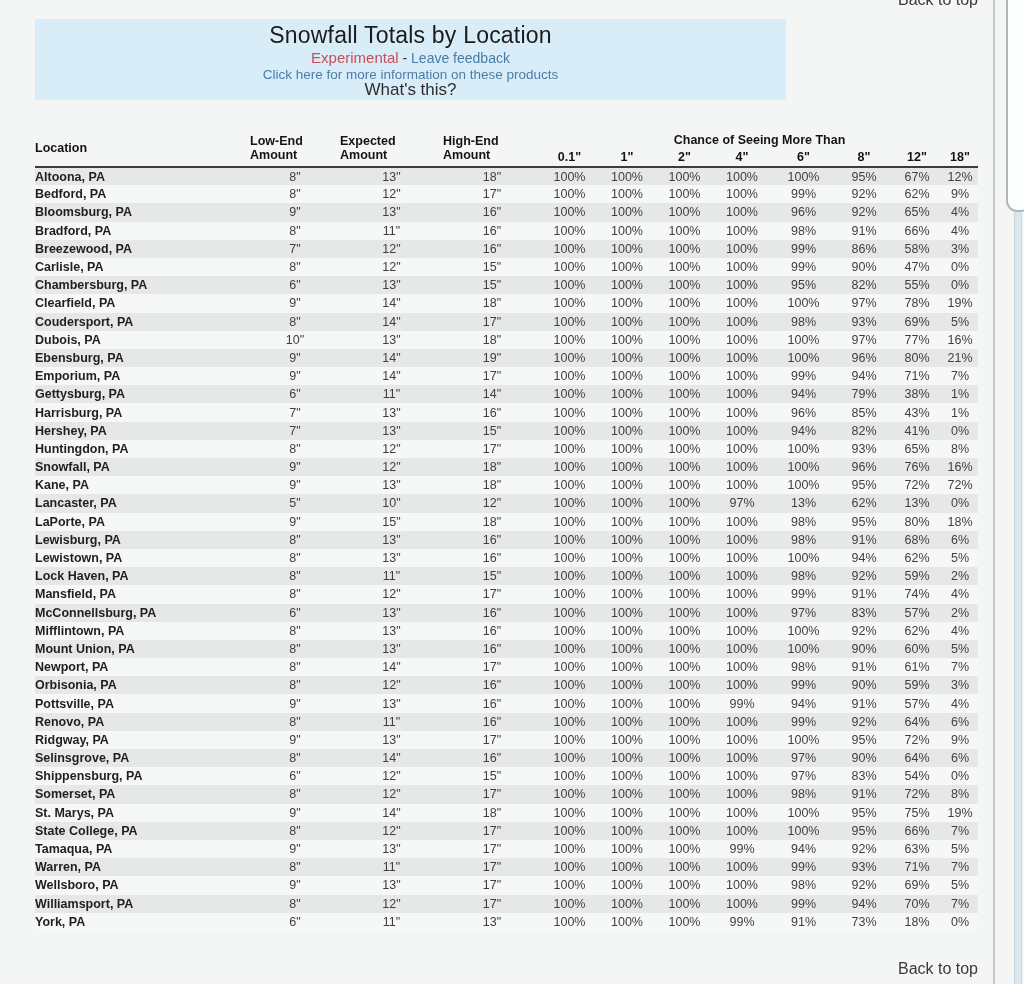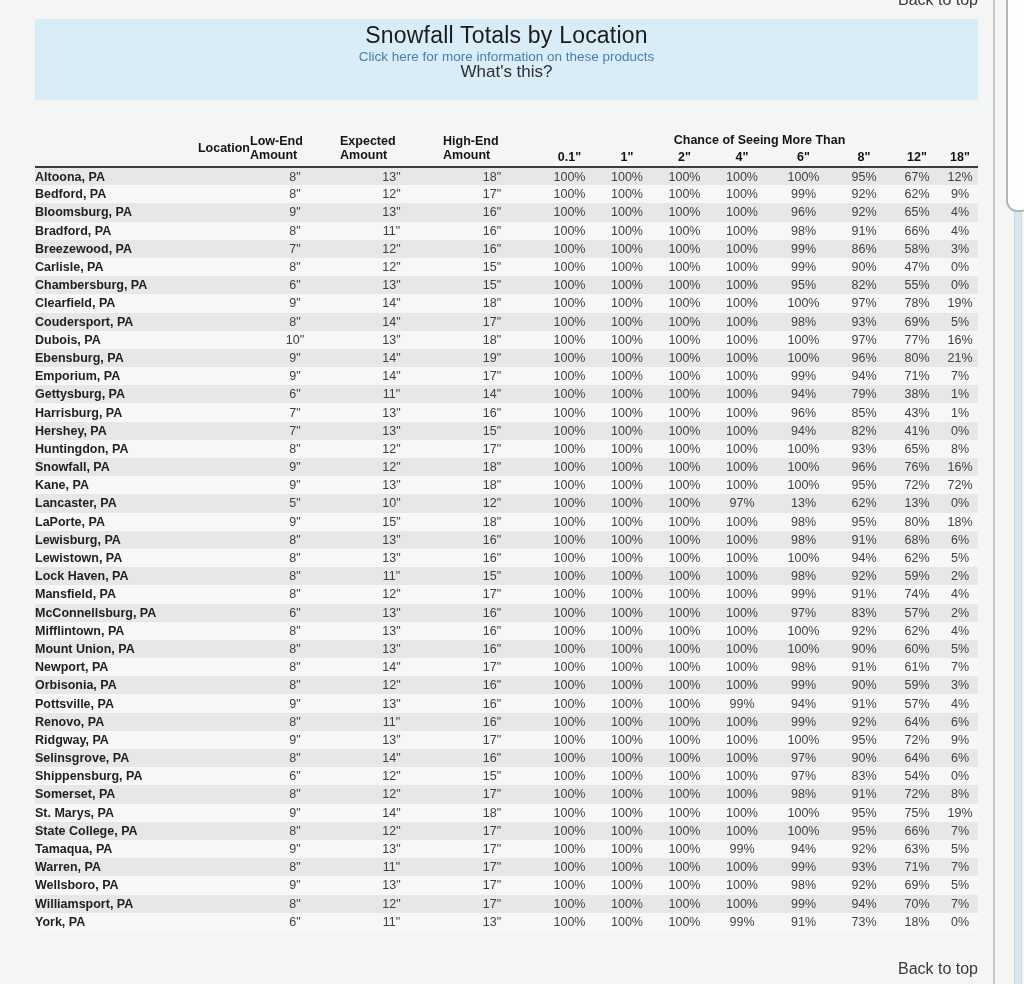--- a/index.html
+++ b/index.html
@@ -29,21 +29,21 @@
     text-decoration:none;
     cursor:pointer;
     white-space:nowrap;
   }
   .back-top.top{top:-8px;}
   .back-top.bottom{top:961px;}
 
   .band{
     position:absolute;
     left:35px;top:19px;
-    width:943px;height:81px;
+    width:751px;height:81px;
     background:var(--band-bg);
     text-align:center;
   }
   .band .title{
     margin-top:3px;
     font-size:23px;
     line-height:27px;
     font-weight:500;
     color:#1b1b1b;
     letter-spacing:.2px;
@@ -78,21 +78,21 @@
   col.c-p7{width:50px;}
   col.c-p8{width:36px;}
   thead{border-bottom:2px solid #3c3c3c;}
   thead th{
     font-size:12.5px;
     font-weight:bold;
     color:#141414;
     padding:0;
     vertical-align:middle;
   }
-  thead .h-loc{text-align:right;}
+  thead .h-loc{text-align:left;}
   thead .h-amt{text-align:left;white-space:pre-line;line-height:14px;margin-top:26px;}
   thead .h-group{text-align:center;height:18px;vertical-align:bottom;padding-bottom:1px;}
   thead .h-thr{text-align:center;height:19px;vertical-align:middle;}
   tbody td{
     height:18.2px;
     font-size:12.5px;
     line-height:14px;
     padding:0;
     color:#3f3f3f;
     text-align:center;
@@ -131,20 +131,21 @@
     cursor:pointer;
   }
 </style>
 </head>
 <body>
 
 <a class="back-top top">Back to top</a>
 
 <div class="band">
   <div class="title">Snowfall Totals by Location</div>
+  <div class="line2"><span class="exp">Experimental</span><span class="sep"> - </span><span class="fb">Leave feedback</span></div>
   <div class="line3">Click here for more information on these products</div>
   <div class="line4">What's this?</div>
 </div>
 
 <div class="tablewrap">
   <table>
     <colgroup>
       <col class="c-loc">
         <col class="c-a1">
         <col class="c-a2">

